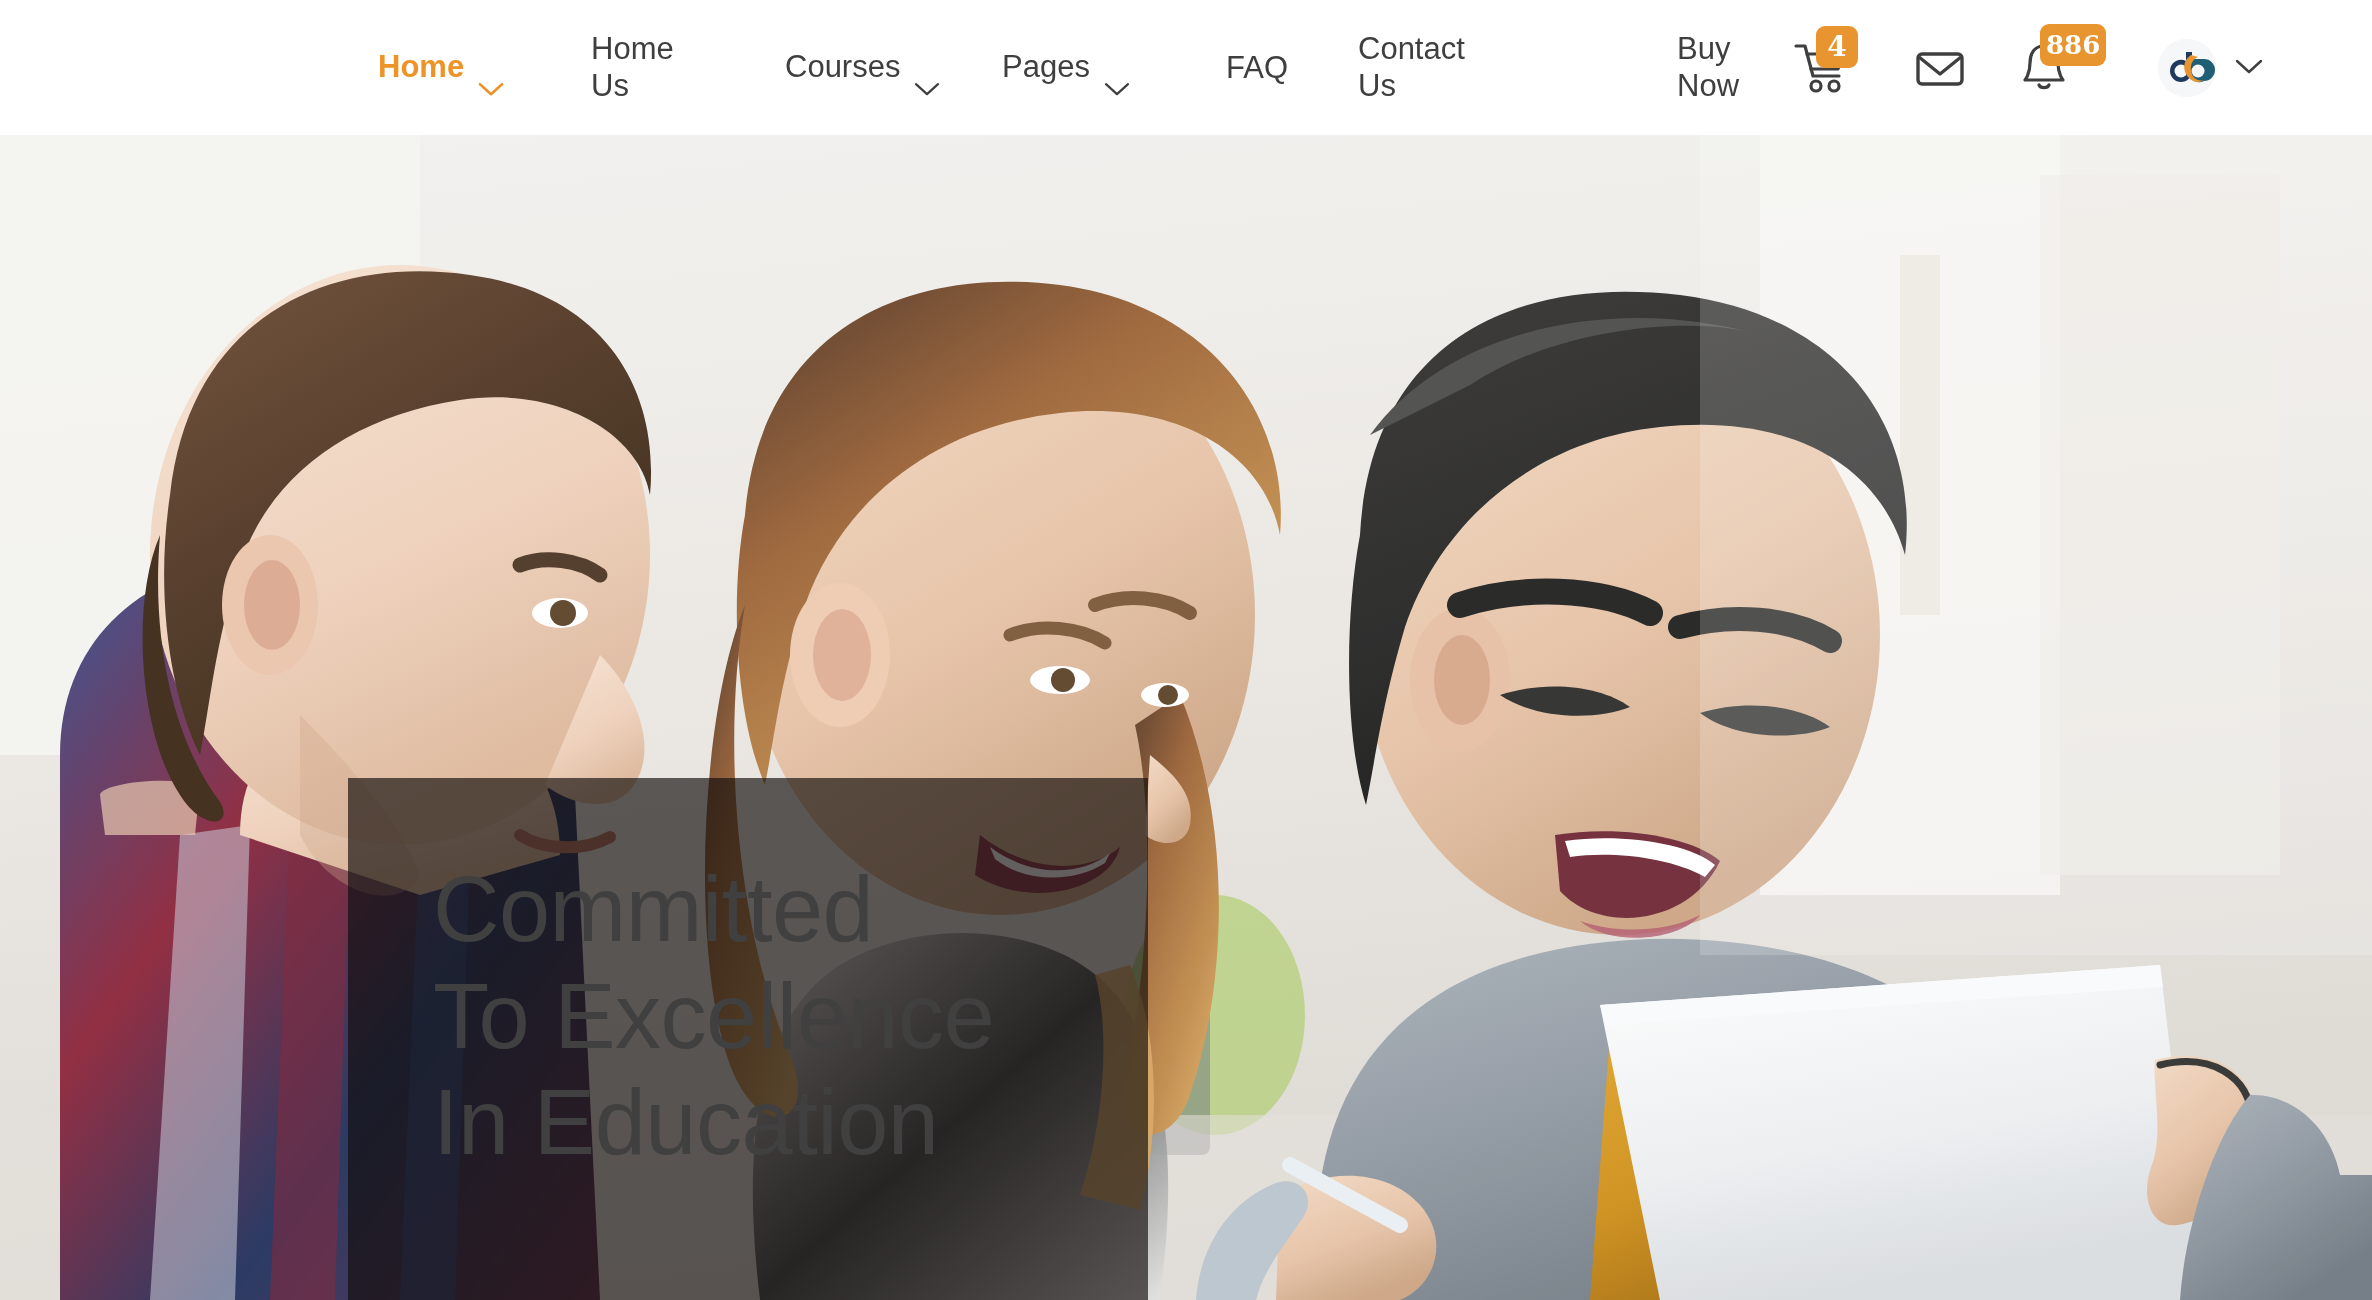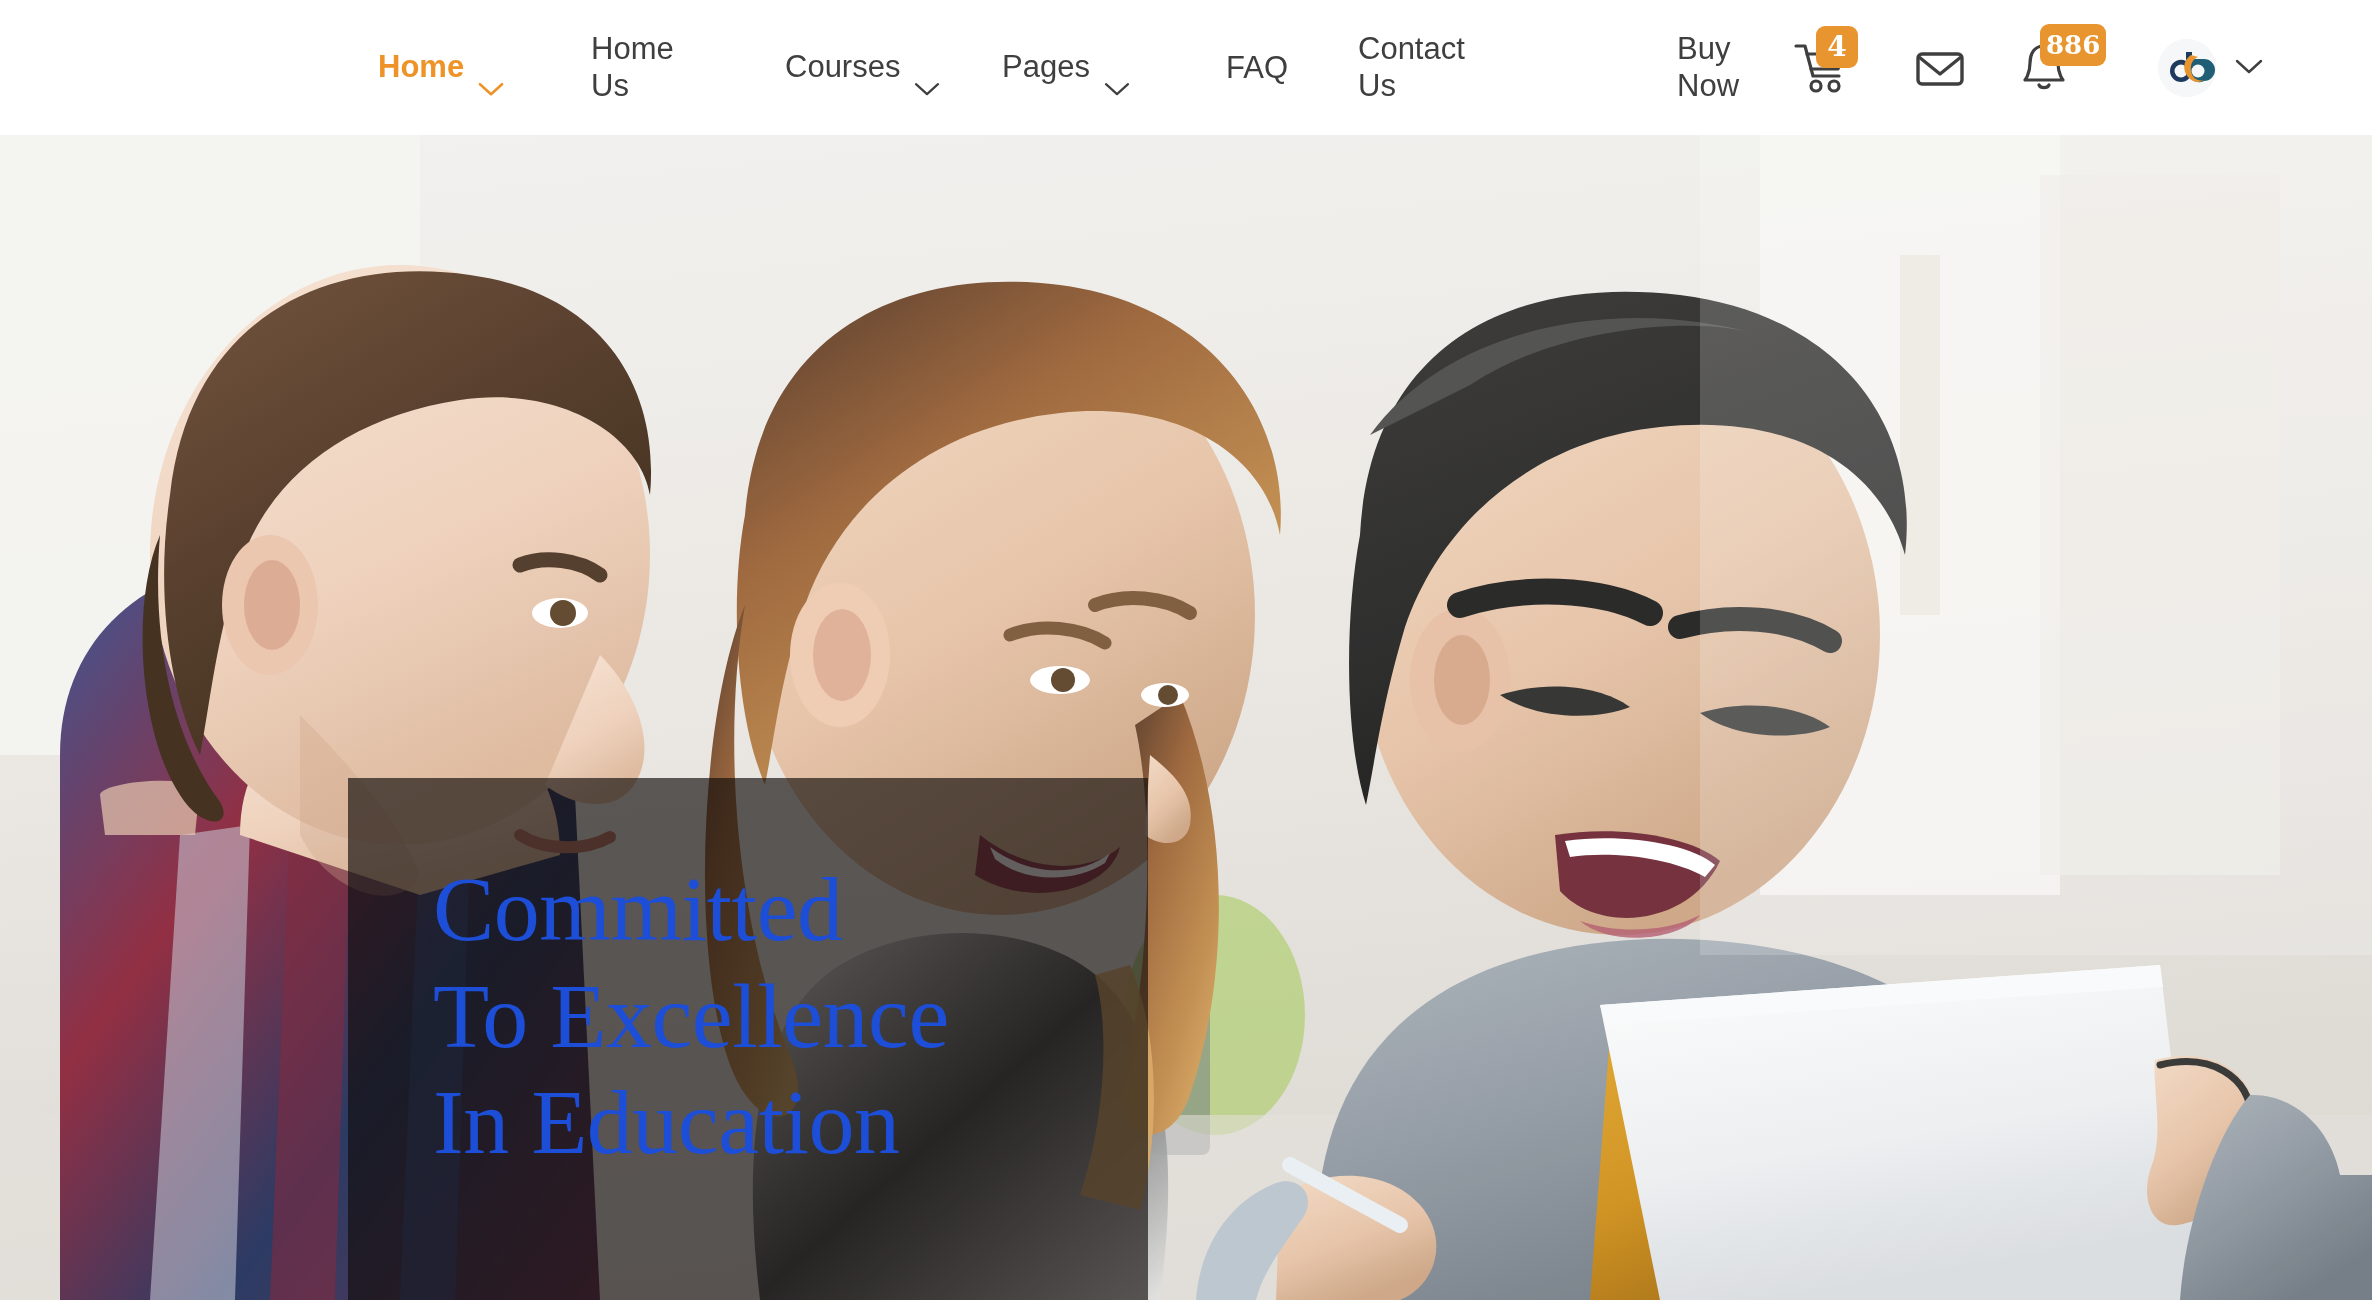--- a/index.html
+++ b/index.html
@@ -169,27 +169,27 @@
     top: 643px;
     width: 800px;
     height: 522px;
     background: rgba(16,12,10,0.66);
     z-index: 5;
   }
   .hero-heading {
     position: absolute;
     left: 85px;
     top: 78px;
-    color: #1d4ed8;
+    color: #404040;
     font-size: 92px;
     font-weight: 400;
     line-height: 1.16;
     letter-spacing: -0.5px;
     white-space: pre-line;
-    font-family: Liberation Serif, serif;
+    font-family: Liberation Sans, sans-serif;
   }
 </style>
 </head>
 <body>
 
 <header class="site-header">
 
 
   <nav class="main-nav" style="width:1400px;">
 

